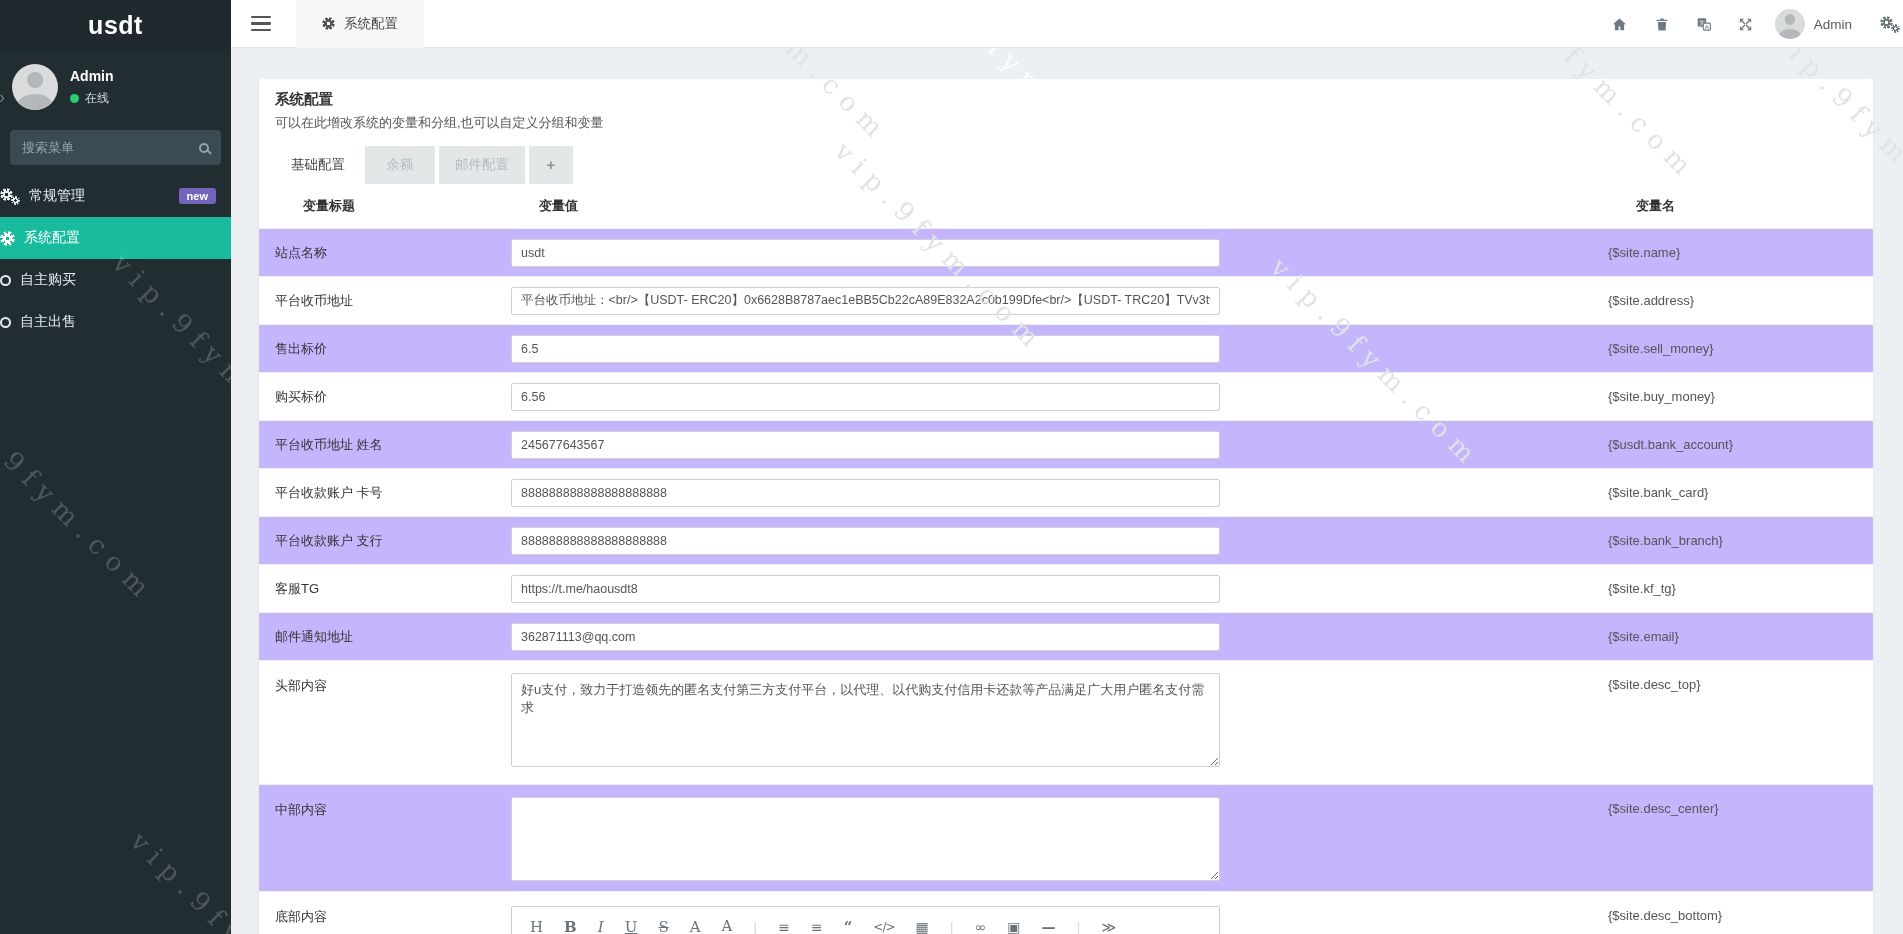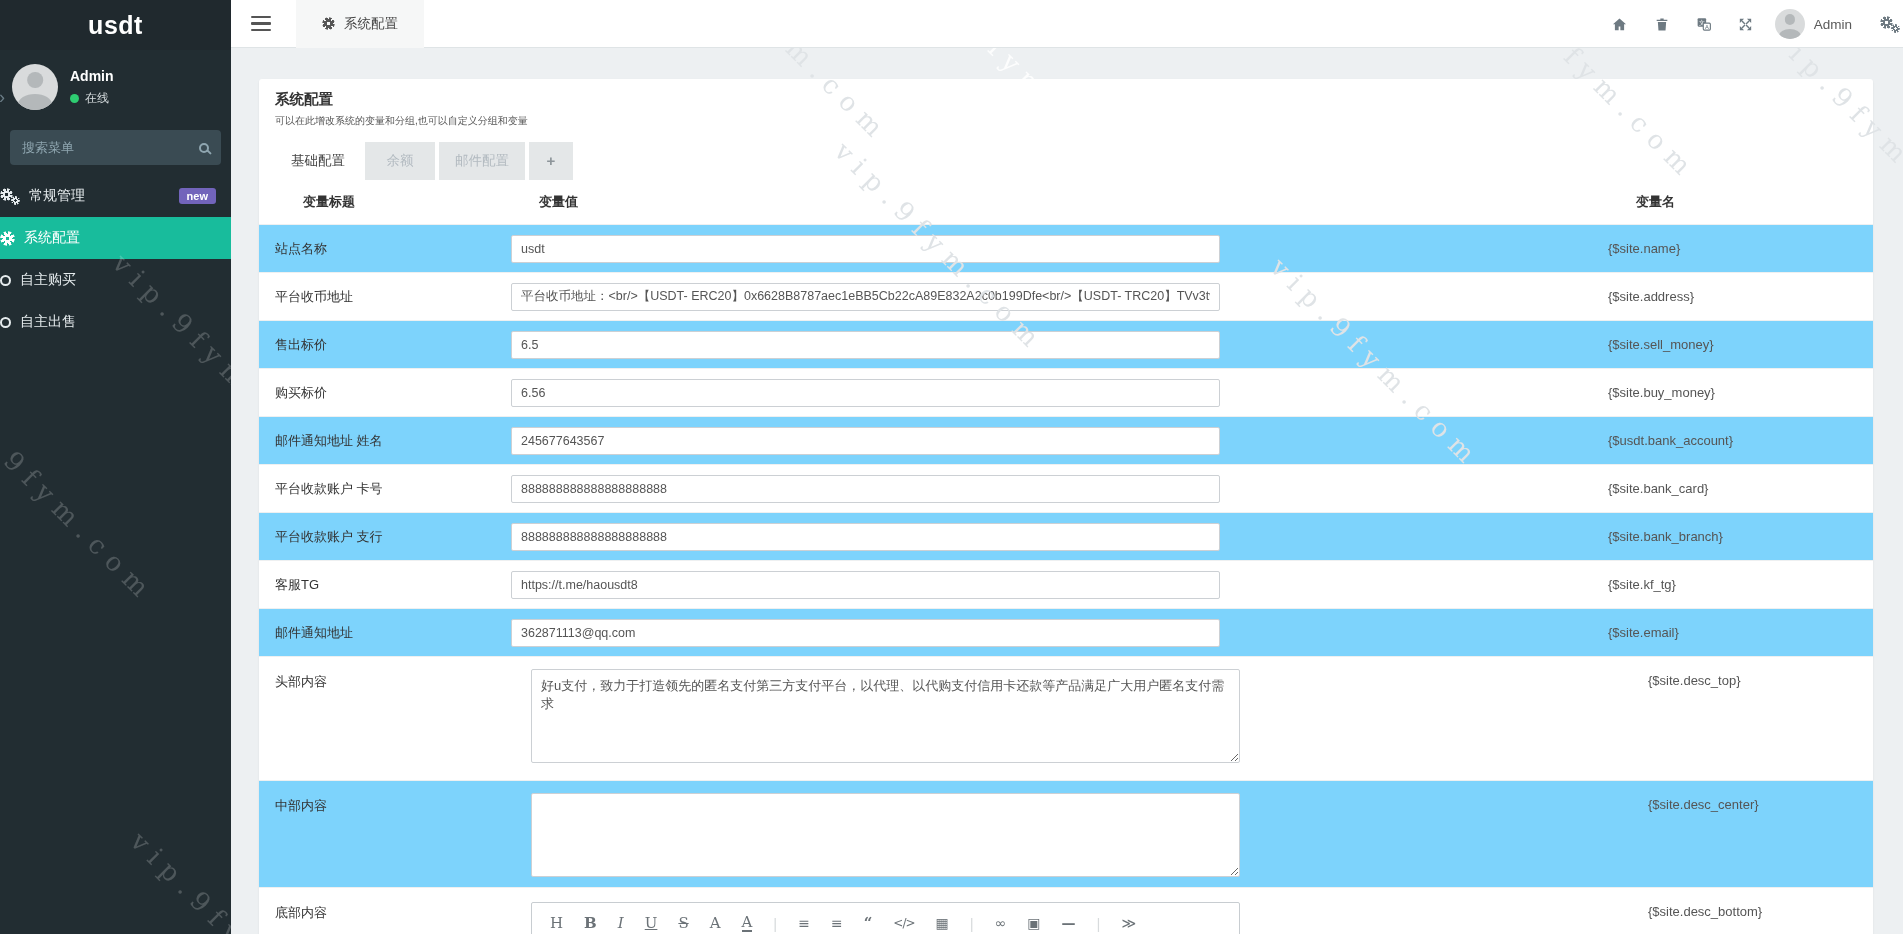--- a/index.html
+++ b/index.html
@@ -55,35 +55,35 @@
   .tb-ic { width:42px; display:flex; justify-content:center; align-items:center; cursor:pointer; color:#6e7a82; }
   .tb-ic svg { display:block; }
   .top-right .avatar.sm { width:30px; height:30px; margin-left:8px; }
   .tb-admin { margin-left:9px; font-size:13.5px; color:#5a5a5a; cursor:pointer; }
   .tb-cogs { margin-left:28px; margin-right:3px; color:#6e7a82; cursor:pointer; }
 
   
   .content { position:absolute; left:231px; top:48px; width:1672px; height:886px; }
   .card { position:absolute; left:28px; top:31px; width:1614px; height:880px; background:#fff; border-radius:3px; box-shadow:0 1px 2px rgba(0,0,0,.08); z-index:1; }
   .card-title { margin:11px 0 0 16px; font-size:14.5px; font-weight:bold; color:#333; }
-  .card-sub { margin:5px 0 0 16px; font-size:10px; color:#555; }
+  .card-sub { margin:5px 0 0 16px; font-size:13px; color:#555; }
   .tabs { margin:14px 0 0 16px; display:flex; gap:4px; height:38px; }
   .tab { min-width:70px; padding:0 16px; line-height:38px; text-align:center; font-size:13.5px; background:#e4e7e8; color:#b2bac0; cursor:pointer; }
   .tab.active { background:#fff; color:#444; }
   .tab.add { min-width:44px; font-weight:bold; color:#8d959a; font-size:15px; }
 
   .cfg-table { margin-top:0; }
   .t-row { display:grid; grid-template-columns:236px 1097px 1fr; padding:0 16px; align-items:center; border-top:1px solid #eef0f1; }
   .t-row.head { height:44px; border-top:0; font-weight:bold; font-size:13px; color:#333;margin-left:28px; }
-  .t-row.gray { background:#7dd3fc; }
+  .t-row.gray { background:#c4b5fd; }
   .t-row .lbl { font-size:13px; color:#333; }
   .t-row .vname { font-size:13px; color:#555; }
   .t-row.simple { height:48px; }
   .t-row .val input { width:709px; height:28px; border:1px solid #ccd0d4; border-radius:2px; padding:0 9px; font-size:12.5px; color:#555; font-family:inherit; outline:none; background:#fff; white-space:nowrap; overflow:hidden; }
-  .t-row.area { align-items:start;gap:20px; }
+  .t-row.area { align-items:start; }
   .t-row.area .lbl, .t-row.area .vname { margin-top:16px; }
   .t-row .val textarea { width:709px; border:1px solid #ccd0d4; border-radius:2px; padding:7px 9px; font-size:13px; color:#555; font-family:inherit; outline:none; resize:both; margin-top:12px; }
   .t-row.r10 { height:124px; }
   .t-row.r11 { height:107px; }
   .t-row.r12 { height:90px; }
   .editor { width:709px; margin-top:14px; border:1px solid #c8cdd1; border-radius:2px; background:#fff; }
   .ed-toolbar { display:flex; align-items:center; padding:11px 4px 10px 18px; }
   .tbi { font-family:"DejaVu Serif","Liberation Serif",serif; font-size:15px; color:#6b7277; margin-right:21px; line-height:18px; cursor:pointer; }
   .tbi.sans { font-family:"DejaVu Sans","Liberation Sans",sans-serif; font-size:14px; }
   .tbi.b { font-weight:bold; } .tbi.i { font-style:italic; }
@@ -218,21 +218,21 @@
             <span class="lbl">售出标价</span>
             <span class="val"><input value="6.5" style=""></span>
             <span class="vname">{$site.sell_money}</span>
           </div>
           <div class="t-row simple">
             <span class="lbl">购买标价</span>
             <span class="val"><input value="6.56" style=""></span>
             <span class="vname">{$site.buy_money}</span>
           </div>
           <div class="t-row simple gray">
-            <span class="lbl">邮件通知地址 姓名</span>
+            <span class="lbl">平台收币地址 姓名</span>
             <span class="val"><input value="245677643567" style=""></span>
             <span class="vname">{$usdt.bank_account}</span>
           </div>
           <div class="t-row simple">
             <span class="lbl">平台收款账户 卡号</span>
             <span class="val"><input value="888888888888888888888" style=""></span>
             <span class="vname">{$site.bank_card}</span>
           </div>
           <div class="t-row simple gray">
             <span class="lbl">平台收款账户 支行</span>

